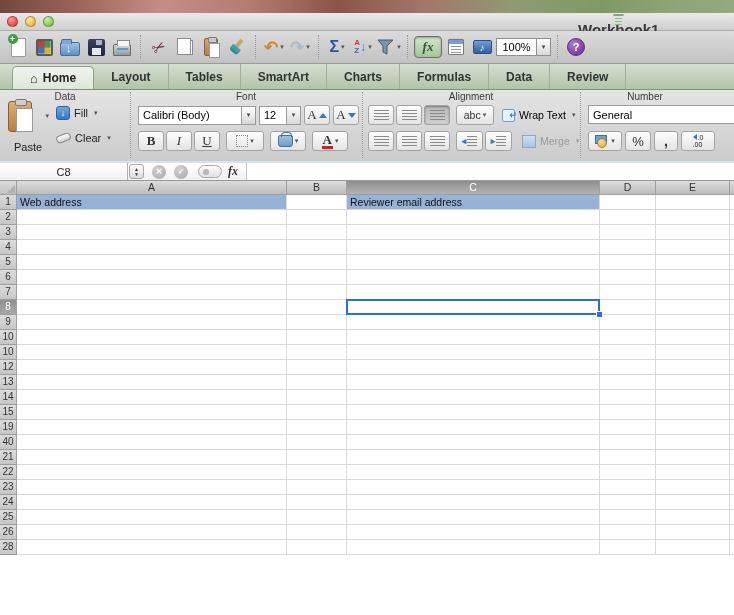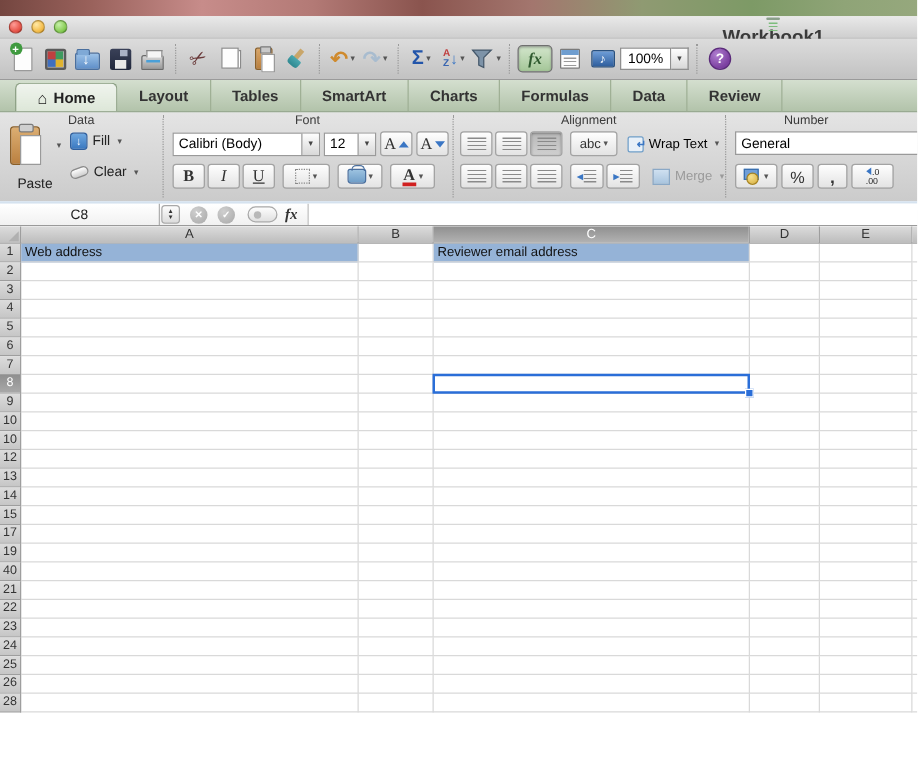--- a/index.html
+++ b/index.html
@@ -588,29 +588,20 @@
       <div class="grow">
         <div class="rowh">15</div>
         <div class="cell" style="width: 270px;"></div>
         <div class="cell" style="width: 60px;"></div>
         <div class="cell" style="width: 253px;"></div>
         <div class="cell" style="width: 56px;"></div>
         <div class="cell" style="width: 74px;"></div>
         <div class="cell" style="width: 10px;"></div>
       </div>
       <div class="grow">
-        <div class="rowh">17</div>
-        <div class="cell" style="width: 270px;"></div>
-        <div class="cell" style="width: 60px;"></div>
-        <div class="cell" style="width: 253px;"></div>
-        <div class="cell" style="width: 56px;"></div>
-        <div class="cell" style="width: 74px;"></div>
-        <div class="cell" style="width: 10px;"></div>
-      </div>
-      <div class="grow">
         <div class="rowh">19</div>
         <div class="cell" style="width: 270px;"></div>
         <div class="cell" style="width: 60px;"></div>
         <div class="cell" style="width: 253px;"></div>
         <div class="cell" style="width: 56px;"></div>
         <div class="cell" style="width: 74px;"></div>
         <div class="cell" style="width: 10px;"></div>
       </div>
       <div class="grow">
         <div class="rowh">40</div>

